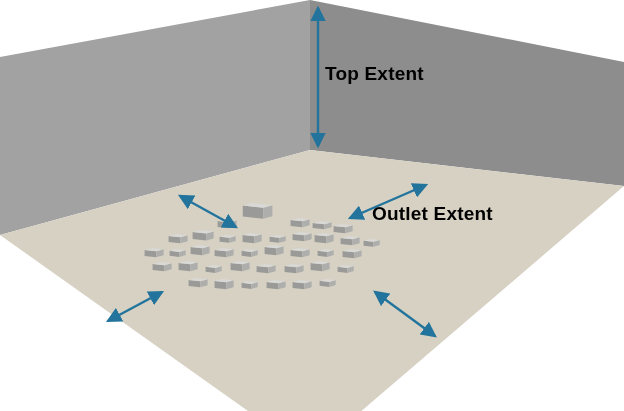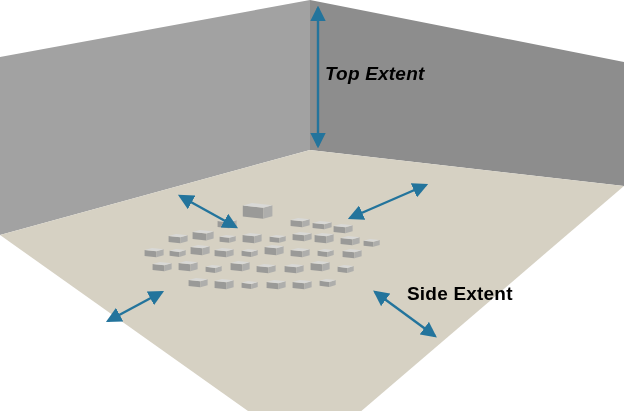--- a/index.html
+++ b/index.html
@@ -22,21 +22,21 @@
     display: block;
   }
   .annotation-label {
     position: absolute;
     color: #000000;
     font-size: 19px;
     font-weight: 600;
     white-space: nowrap;
     letter-spacing: 0.2px;
   }
-  .label-top    { left: 325px; top: 63px; font-style: italic;  }
+  .label-top    { left: 325px; top: 63px;  }
   .label-outlet { left: 372px; top: 203px; }
   .label-inlet  { left: 112px; top: 288px; }
   .label-side   { left: 407px; top: 283px; }
 </style>
 </head>
 <body>
 
 <div class="figure">
 
   <svg width="624" height="411" viewBox="0 0 624 411">
@@ -169,14 +169,14 @@
     <g>
       <line x1="318" y1="8" x2="318" y2="146" stroke-width="2.4" marker-start="url(#arrowhead)" marker-end="url(#arrowhead)" stroke="#23749c"></line>
       <line x1="236" y1="227" x2="180" y2="196" stroke-width="2.4" marker-start="url(#arrowhead)" marker-end="url(#arrowhead)" stroke="#23749c"></line>
       <line x1="350" y1="218" x2="426" y2="185" stroke-width="2.4" marker-start="url(#arrowhead)" marker-end="url(#arrowhead)" stroke="#23749c"></line>
       <line x1="162" y1="292" x2="108" y2="321" stroke-width="2.4" marker-start="url(#arrowhead)" marker-end="url(#arrowhead)" stroke="#23749c"></line>
       <line x1="375" y1="292" x2="435" y2="336" stroke-width="2.4" marker-start="url(#arrowhead)" marker-end="url(#arrowhead)" stroke="#23749c"></line>
     </g>
   </svg>
 
   <div class="annotation-label label-top">Top Extent</div>
-  <div class="annotation-label label-side">Side Extent</div>
+  <div class="annotation-label label-outlet">Outlet Extent</div>
 </div>
 
 </body></html>

